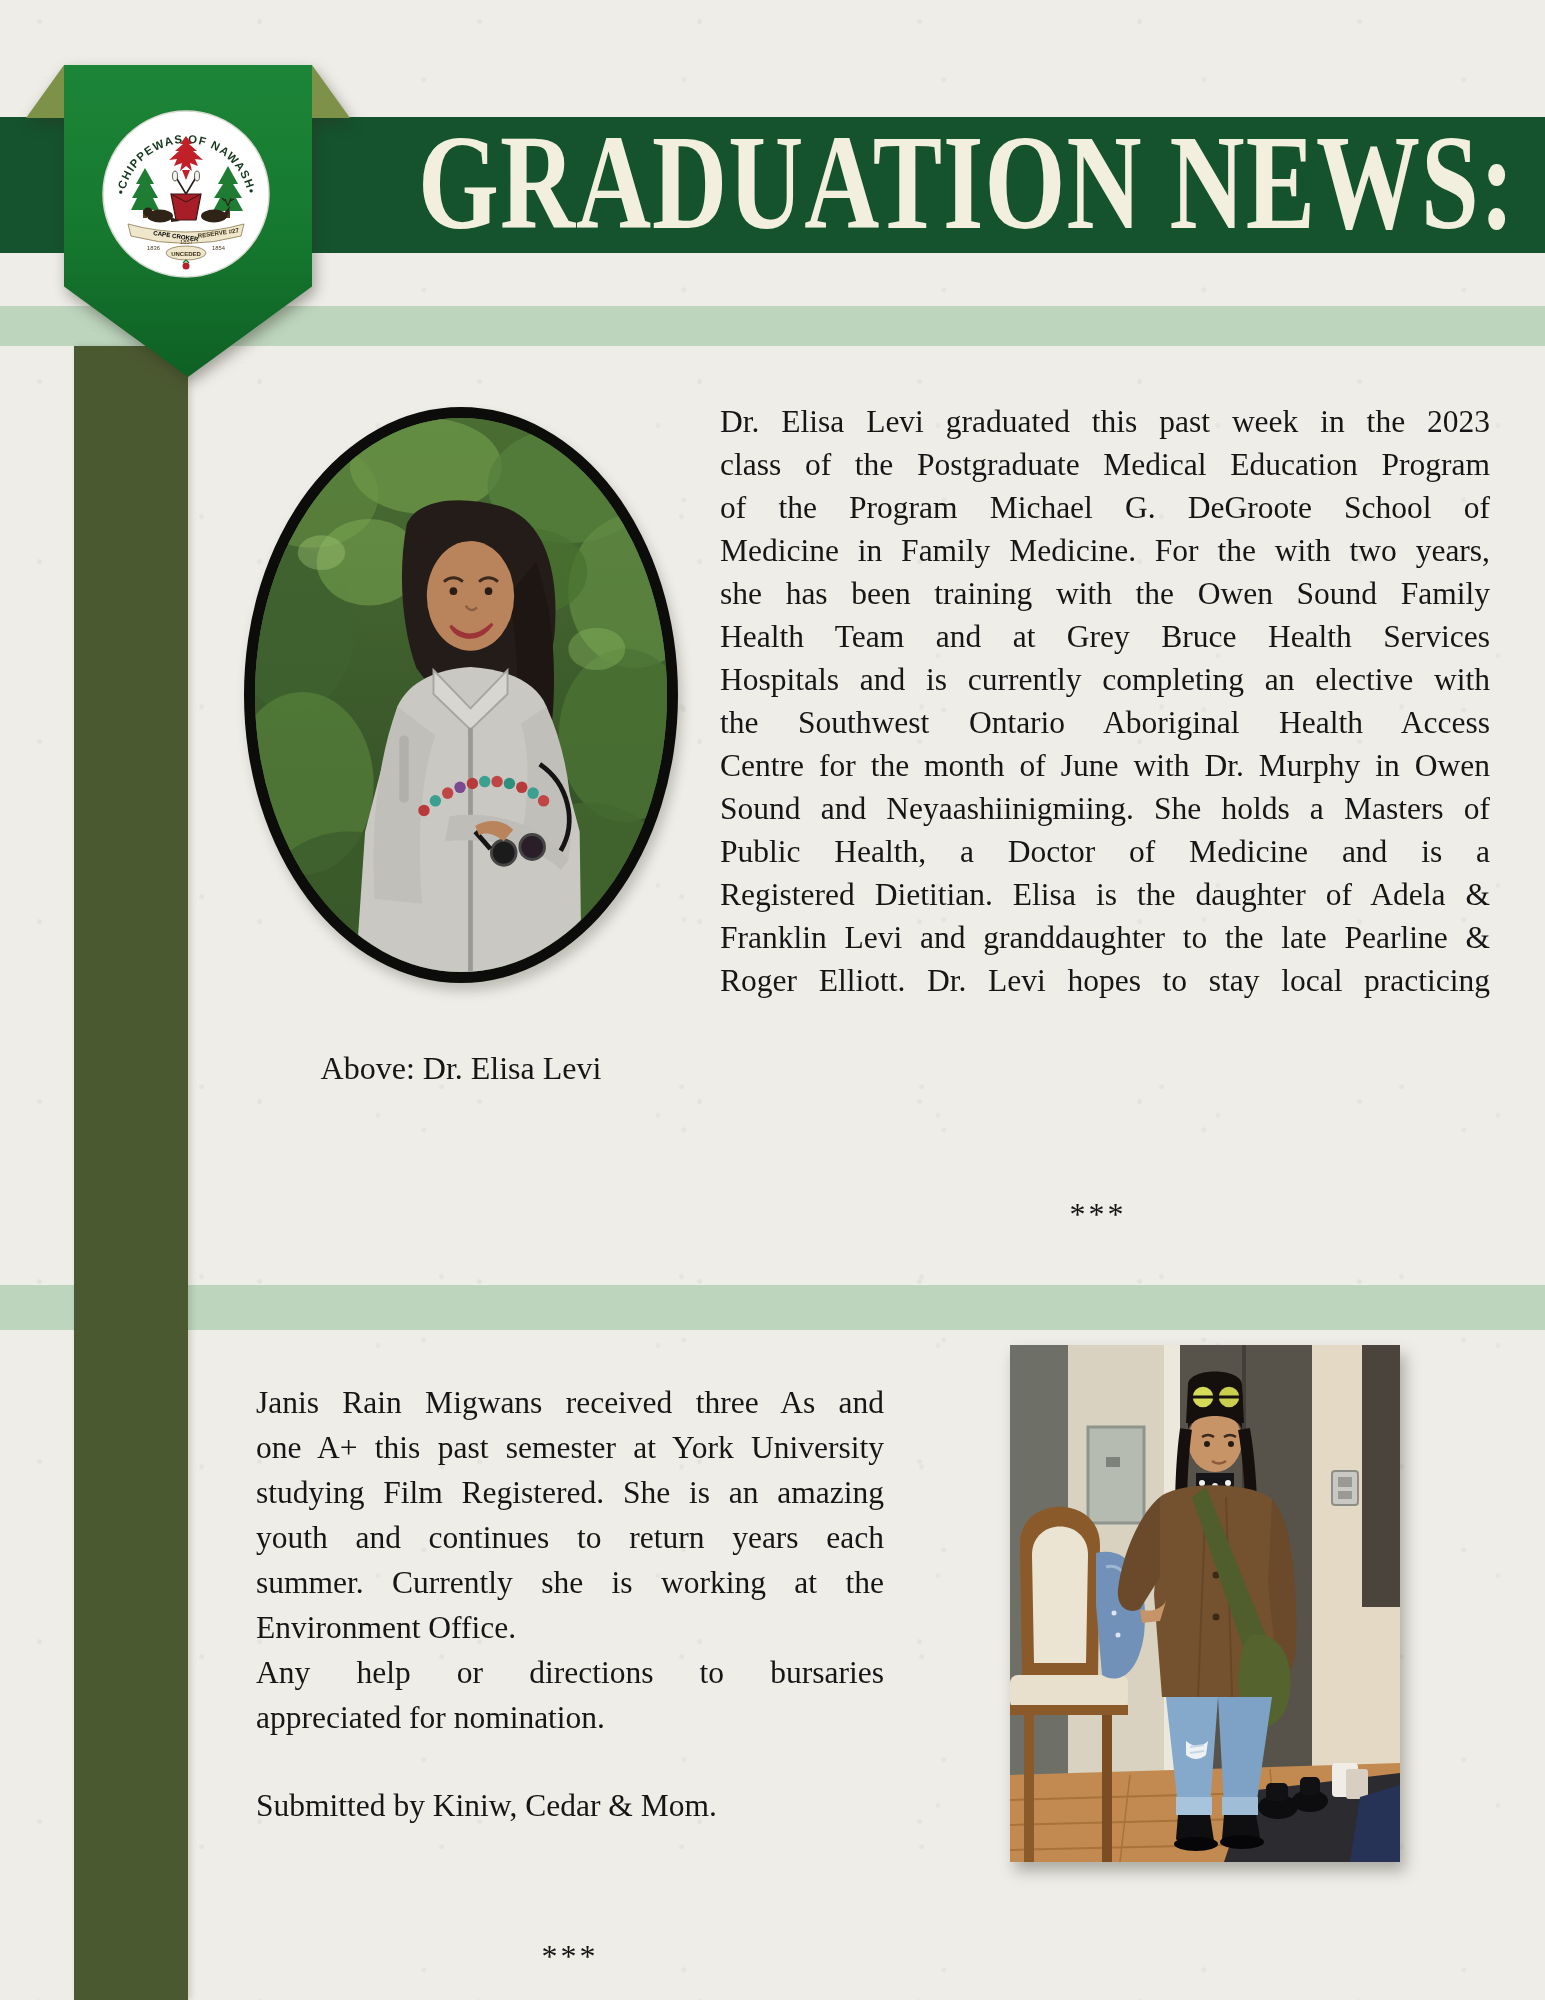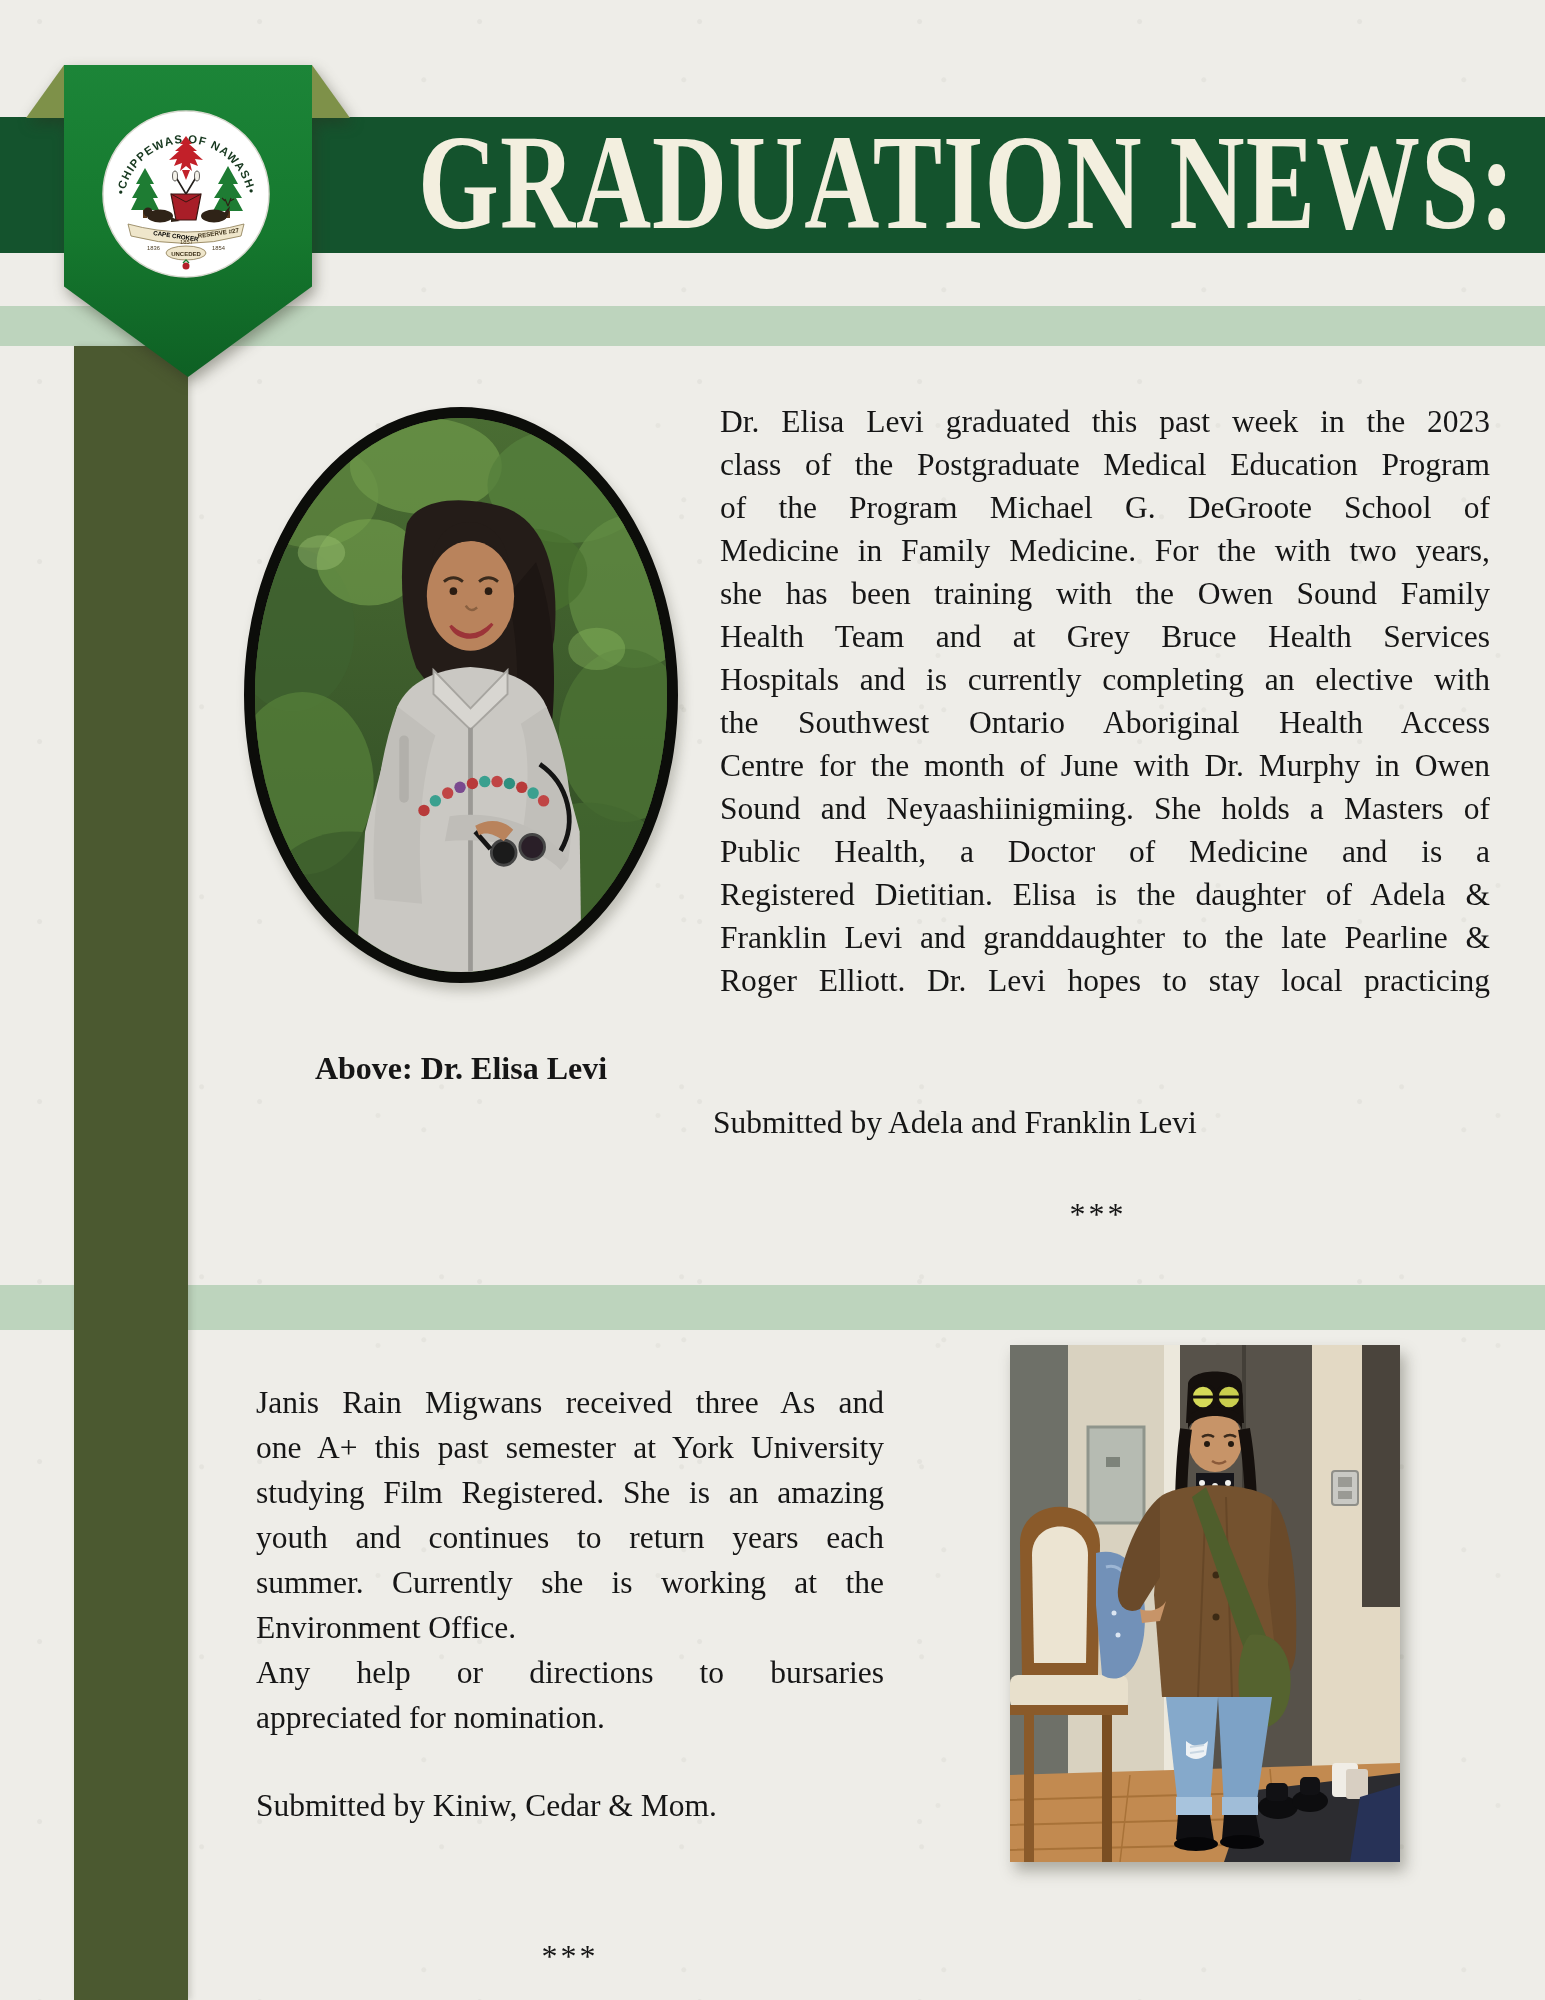--- a/index.html
+++ b/index.html
@@ -46,21 +46,21 @@
   .col2{left:256px;top:1380px;width:628px;line-height:45px;}
   .tline{white-space:normal;}
   .tline.just{text-align:justify;text-align-last:justify;}
   .submitted{position:absolute;z-index:2;font-size:31.5px;}
   .submitted1{left:713px;top:1105px;width:770px;}
   .submitted2{left:256px;top:1788px;width:628px;}
   .separator{position:absolute;z-index:2;font-size:32px;text-align:center;letter-spacing:3px;}
   .sep1{left:713px;top:1196px;width:770px;}
   .sep2{left:256px;top:1938px;width:628px;}
   .caption{position:absolute;z-index:2;font-size:32px;text-align:center;}
-  .cap1{left:244px;top:1050px;width:434px;font-weight:bold;}
+  .cap1{left:244px;top:1050px;width:434px;}
   .cap2{left:1005px;top:1910px;width:400px;}
   
   .oval-photo{
     position:absolute;left:244px;top:407px;width:434px;height:576px;z-index:2;
     border:11px solid #0c0d0a;border-radius:50%;overflow:hidden;box-sizing:border-box;
     background:#47682f;box-shadow:4px 8px 12px rgba(50,50,35,.25);
   }
   .oval-photo svg{display:block;width:100%;height:100%;}
   .rect-photo{
     position:absolute;left:1010px;top:1345px;width:390px;height:517px;z-index:2;
@@ -222,21 +222,20 @@
       <div class="tline just">Health Team and at Grey Bruce Health Services</div>
       <div class="tline just">Hospitals and is currently completing an elective with</div>
       <div class="tline just">the Southwest Ontario Aboriginal Health Access</div>
       <div class="tline just">Centre for the month of June with Dr. Murphy in Owen</div>
       <div class="tline just">Sound and Neyaashiinigmiing. She holds a Masters of</div>
       <div class="tline just">Public Health, a Doctor of Medicine and is a</div>
       <div class="tline just">Registered Dietitian. Elisa is the daughter of Adela &amp;</div>
       <div class="tline just">Franklin Levi and granddaughter to the late Pearline &amp;</div>
       <div class="tline just">Roger Elliott. Dr. Levi hopes to stay local practicing</div>
     </div>
-  <div class="submitted submitted1">Submitted by Adela and Franklin Levi</div>
   <div class="separator sep1">***</div>
 
   <div class="textcol col2">
       <div class="tline just">Janis Rain Migwans received three As and</div>
       <div class="tline just">one A+ this past semester at York University</div>
       <div class="tline just">studying Film Registered. She is an amazing</div>
       <div class="tline just">youth and continues to return years each</div>
       <div class="tline just">summer. Currently she is working at the</div>
       <div class="tline">Environment Office.</div>
       <div class="tline just">Any help or directions to bursaries</div>

